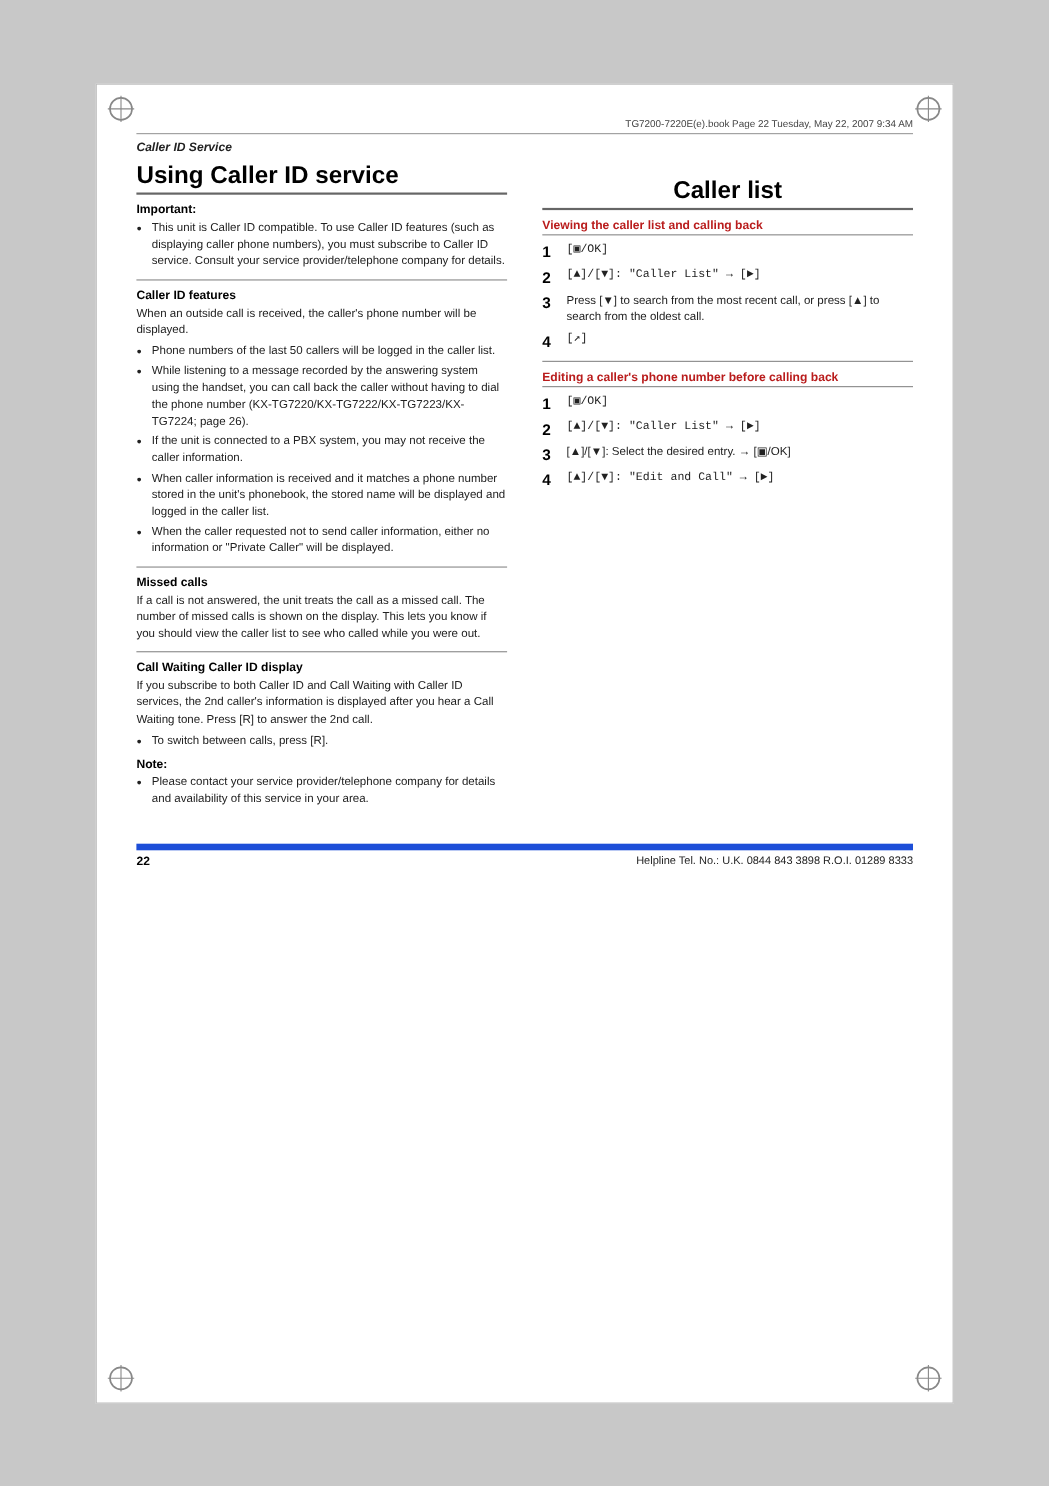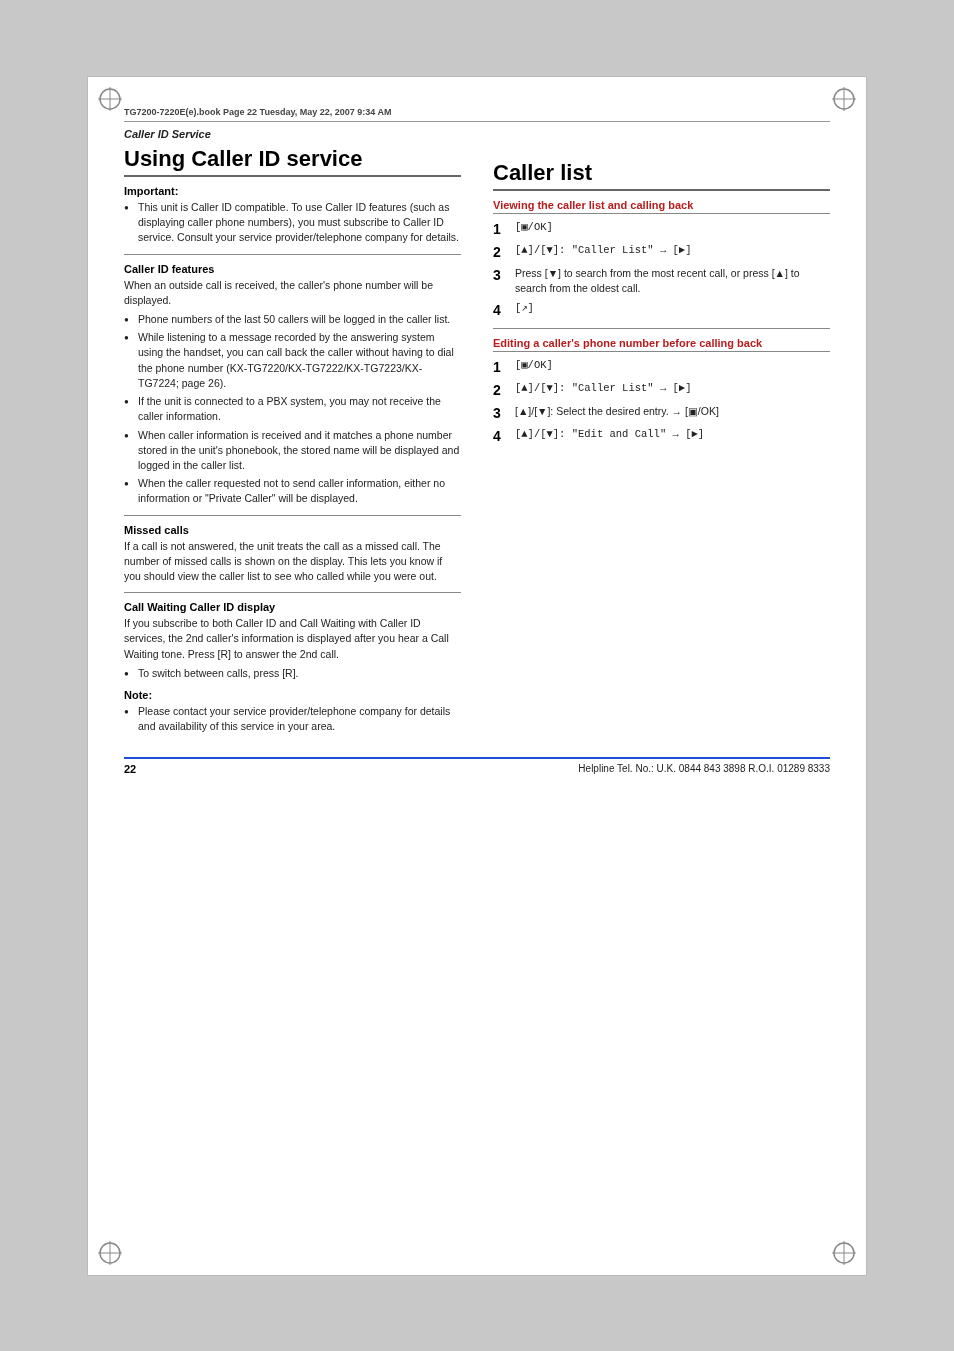--- a/index.html
+++ b/index.html
@@ -36,25 +36,24 @@
     }
     .reg-mark.tl { top: 8px; left: 8px; }
     .reg-mark.tr { top: 8px; right: 8px; }
     .reg-mark.bl { bottom: 8px; left: 8px; }
     .reg-mark.br { bottom: 8px; right: 8px; }
     .reg-mark svg { width: 28px; height: 28px; }
 
     .top-meta {
       font-size: 9px;
       color: #444;
-      text-align: left;
+      text-align: right;
       margin-bottom: 6px;
       border-bottom: 1px solid #999;
       padding-bottom: 4px;
-      font-weight: bold;
     }
 
     .two-col {
       display: flex;
       gap: 32px;
       margin-top: 6px;
     }
     .col-left {
       flex: 1;
       min-width: 0;
@@ -138,20 +137,21 @@
 
     
     .right-main-heading {
       font-size: 22px;
       font-weight: bold;
       color: #000;
       border-bottom: 2px solid #666;
       padding-bottom: 3px;
       margin-bottom: 8px;
       margin-top: 14px;
+      text-align: center;
     }
 
     .right-sub-heading {
       font-size: 11px;
       font-weight: bold;
       color: #b91c1c;
       border-bottom: 1px solid #888;
       padding-bottom: 2px;
       margin-bottom: 6px;
       margin-top: 4px;
@@ -176,22 +176,22 @@
       color: #222;
       line-height: 1.45;
       flex: 1;
     }
     .step-content .bullet-list {
       margin-top: 3px;
     }
 
     
     .page-footer {
-      border-top: 2px solid #1d4ed8;
-      margin-top: 18px;
+      border-top: 6px solid #1d4ed8;
+      margin-top: 28px;
       padding-top: 4px;
       display: flex;
       justify-content: space-between;
       align-items: center;
     }
     .footer-page-num {
       font-size: 11px;
       font-weight: bold;
       color: #000;
     }

